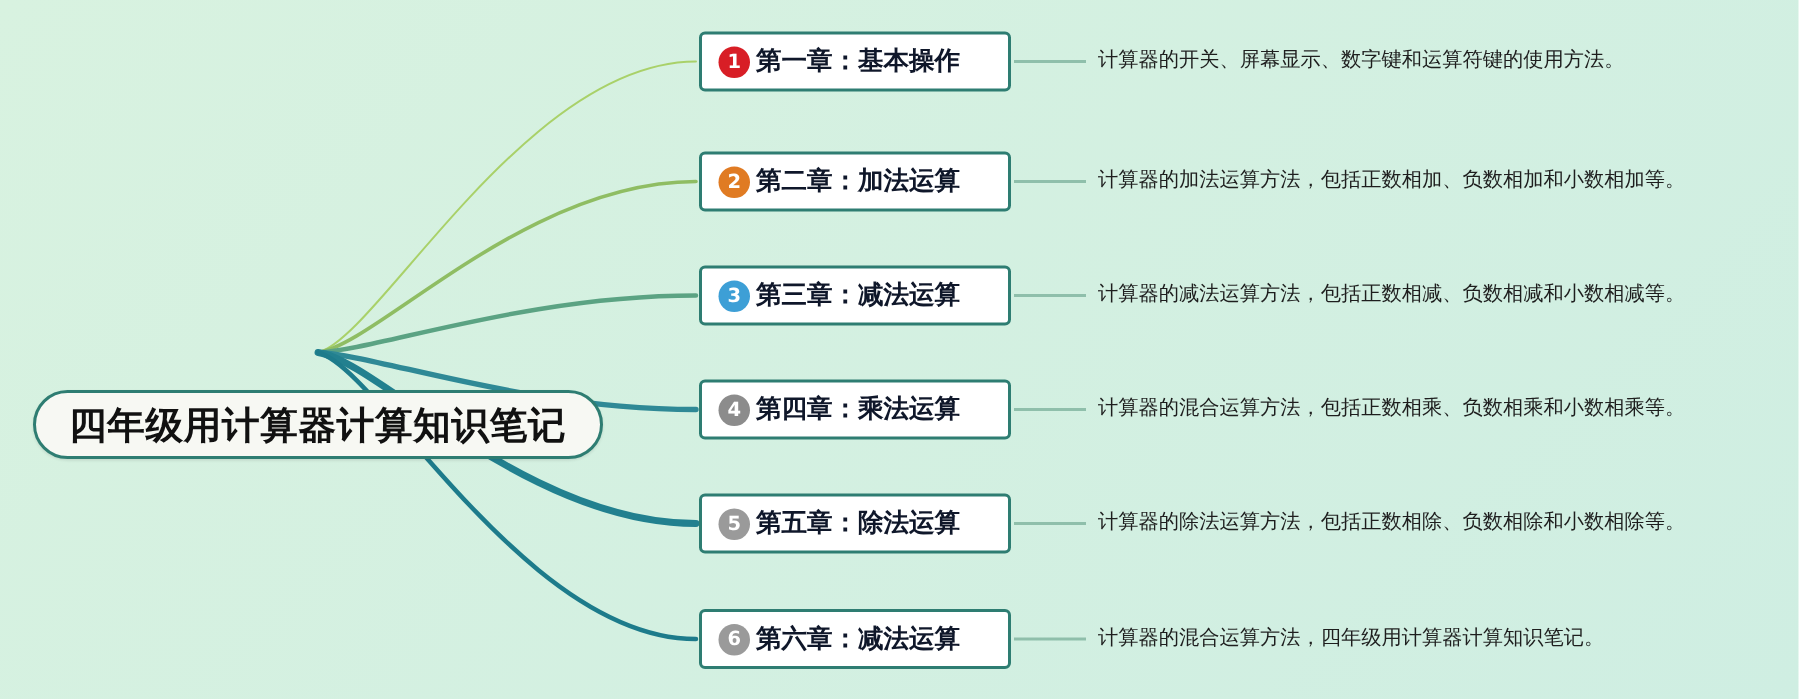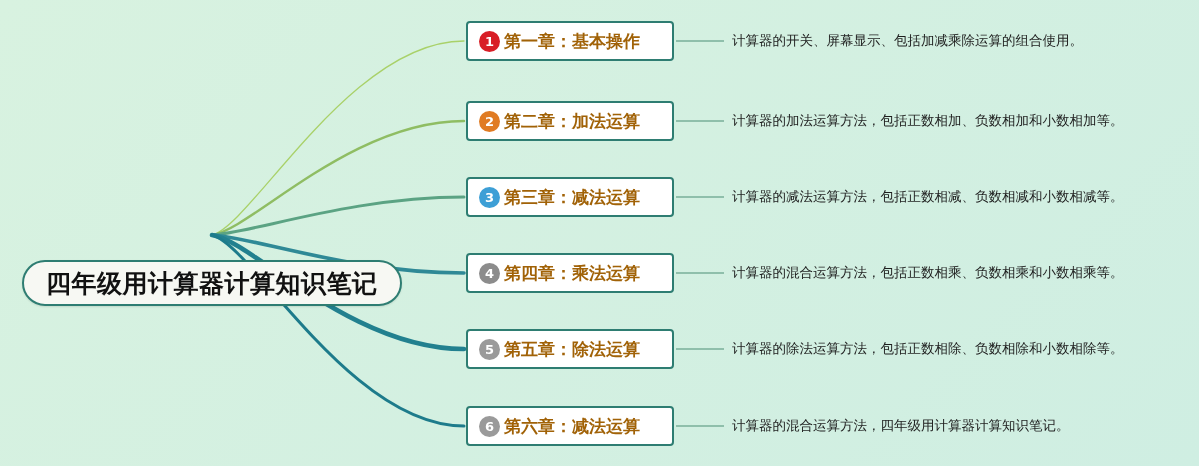--- a/index.html
+++ b/index.html
@@ -77,21 +77,21 @@
     font-weight: 700;
     display: flex;
     align-items: center;
     justify-content: center;
     font-family: "DejaVu Sans", "Liberation Sans", sans-serif;
     line-height: 1;
   }
   .chapter-label {
     font-size: 17px;
     font-weight: 700;
-    color: #a16207;
+    color: #0f172a;
     white-space: nowrap;
     margin-left: 4px;
     line-height: 1;
   }
 
   
   .leaf-connector {
     position: absolute;
     left: 676px;
     width: 48px;
@@ -126,21 +126,21 @@
 
   <div class="root-node" style="border-color: rgb(46, 125, 114); background: rgb(247, 248, 243); margin-top: 48px;">
     <span class="root-label">四年级用计算器计算知识笔记</span>
   </div>
 
   <div class="chapter-node" style="top: 21px; border-color: rgb(46, 125, 114);">
     <span class="badge" style="background: rgb(216, 30, 38);">1</span>
     <span class="chapter-label">第一章：基本操作</span>
   </div>
   <div class="leaf-connector" style="top: 40px; background: rgb(143, 191, 171);"></div>
-  <div class="description" style="top:34px">计算器的开关、屏幕显示、包括加减乘除运算的组合使用。</div>
+  <div class="description" style="top:34px">计算器的开关、屏幕显示、数字键和运算符键的使用方法。</div>
 
   <div class="chapter-node" style="top: 101px; border-color: rgb(46, 125, 114);">
     <span class="badge" style="background: rgb(224, 123, 35);">2</span>
     <span class="chapter-label">第二章：加法运算</span>
   </div>
   <div class="leaf-connector" style="top: 120px; background: rgb(143, 191, 171);"></div>
   <div class="description" style="top:114px">计算器的加法运算方法，包括正数相加、负数相加和小数相加等。</div>
 
   <div class="chapter-node" style="top: 177px; border-color: rgb(46, 125, 114);">
     <span class="badge" style="background: rgb(61, 159, 214);">3</span>

